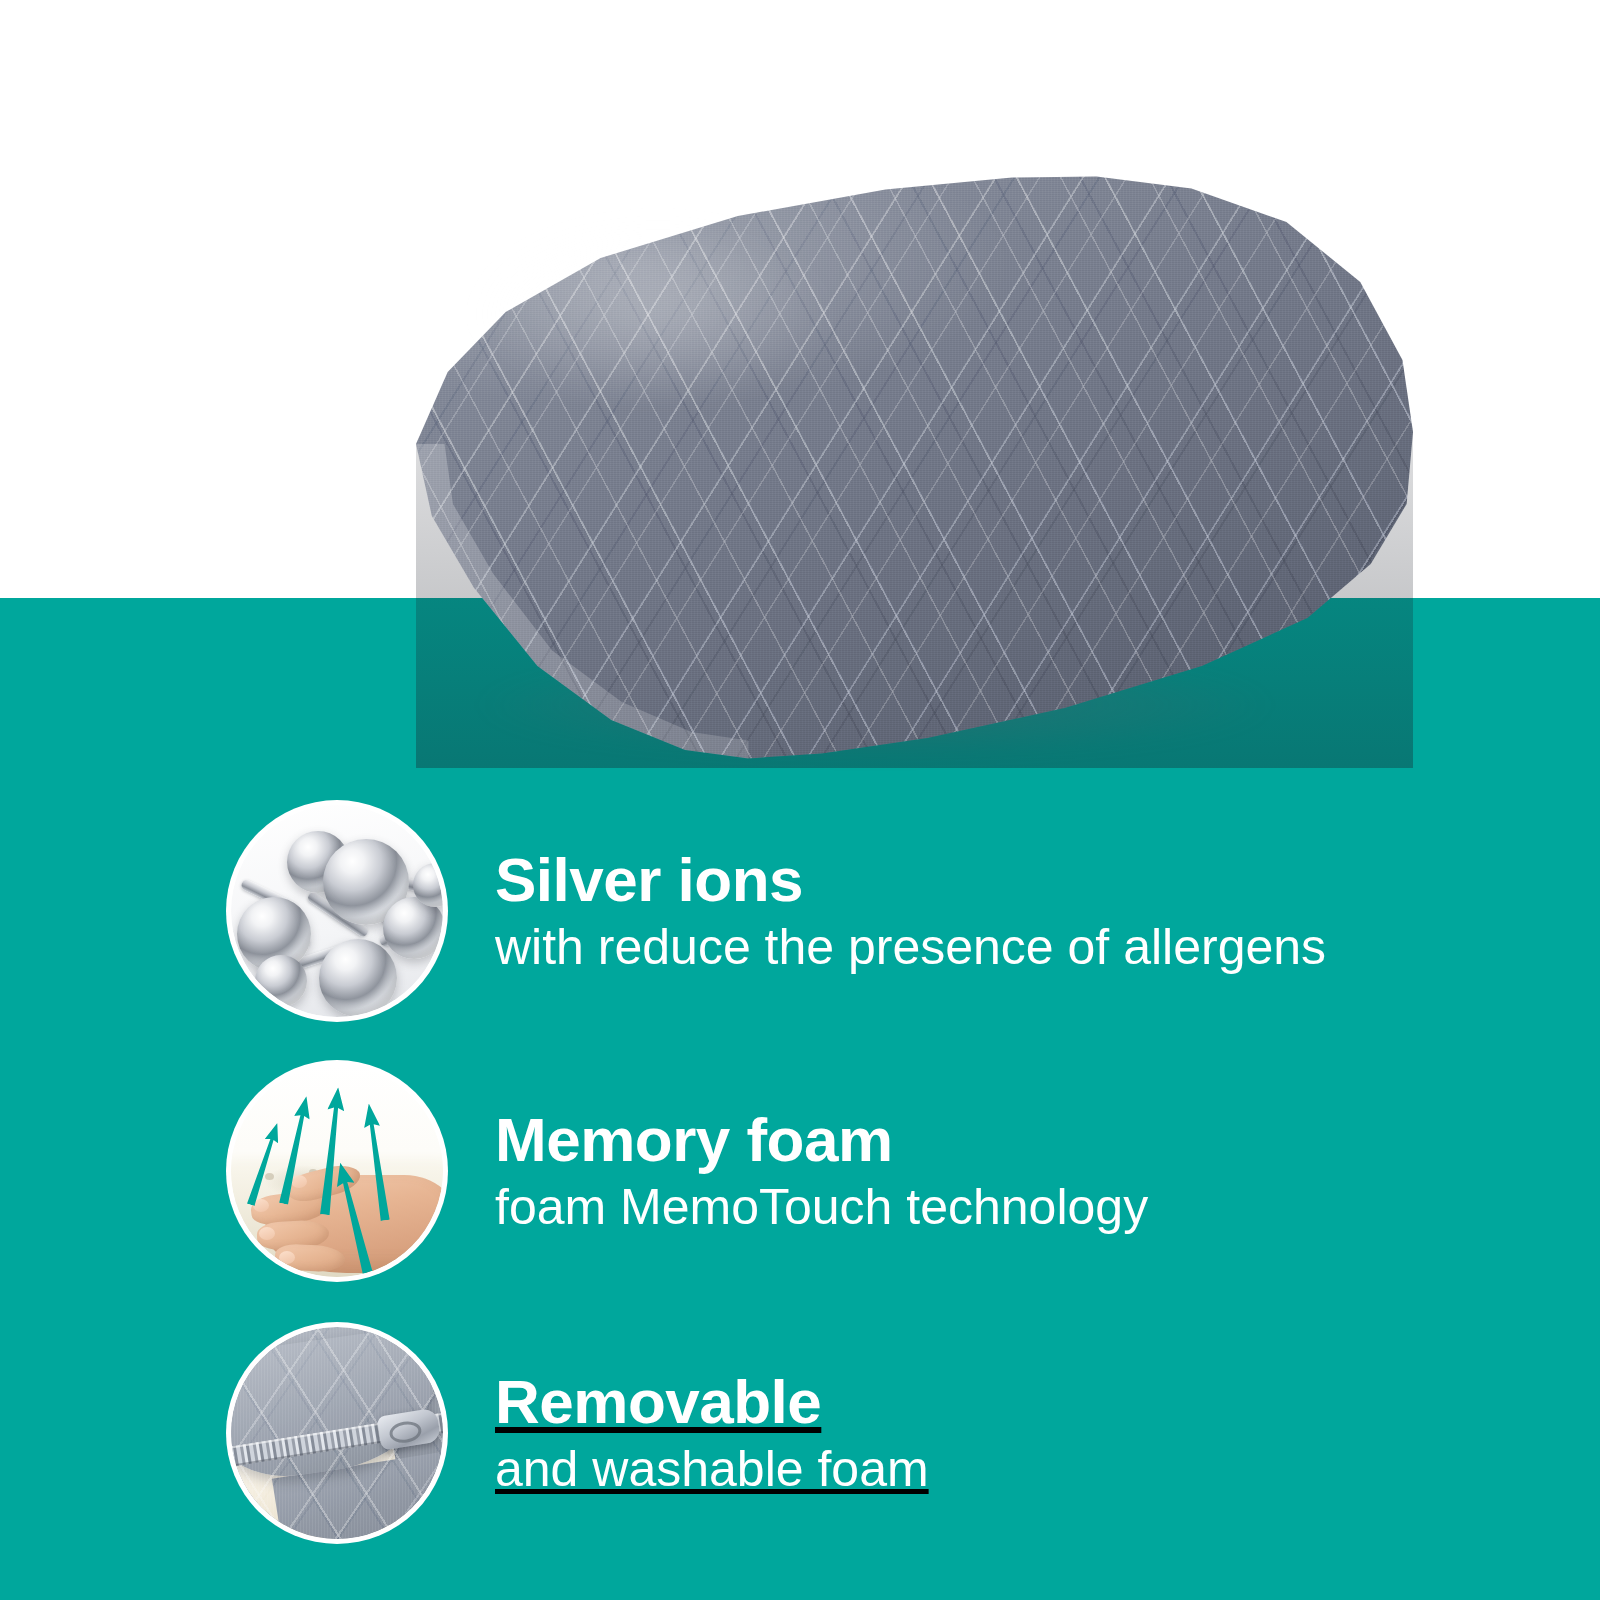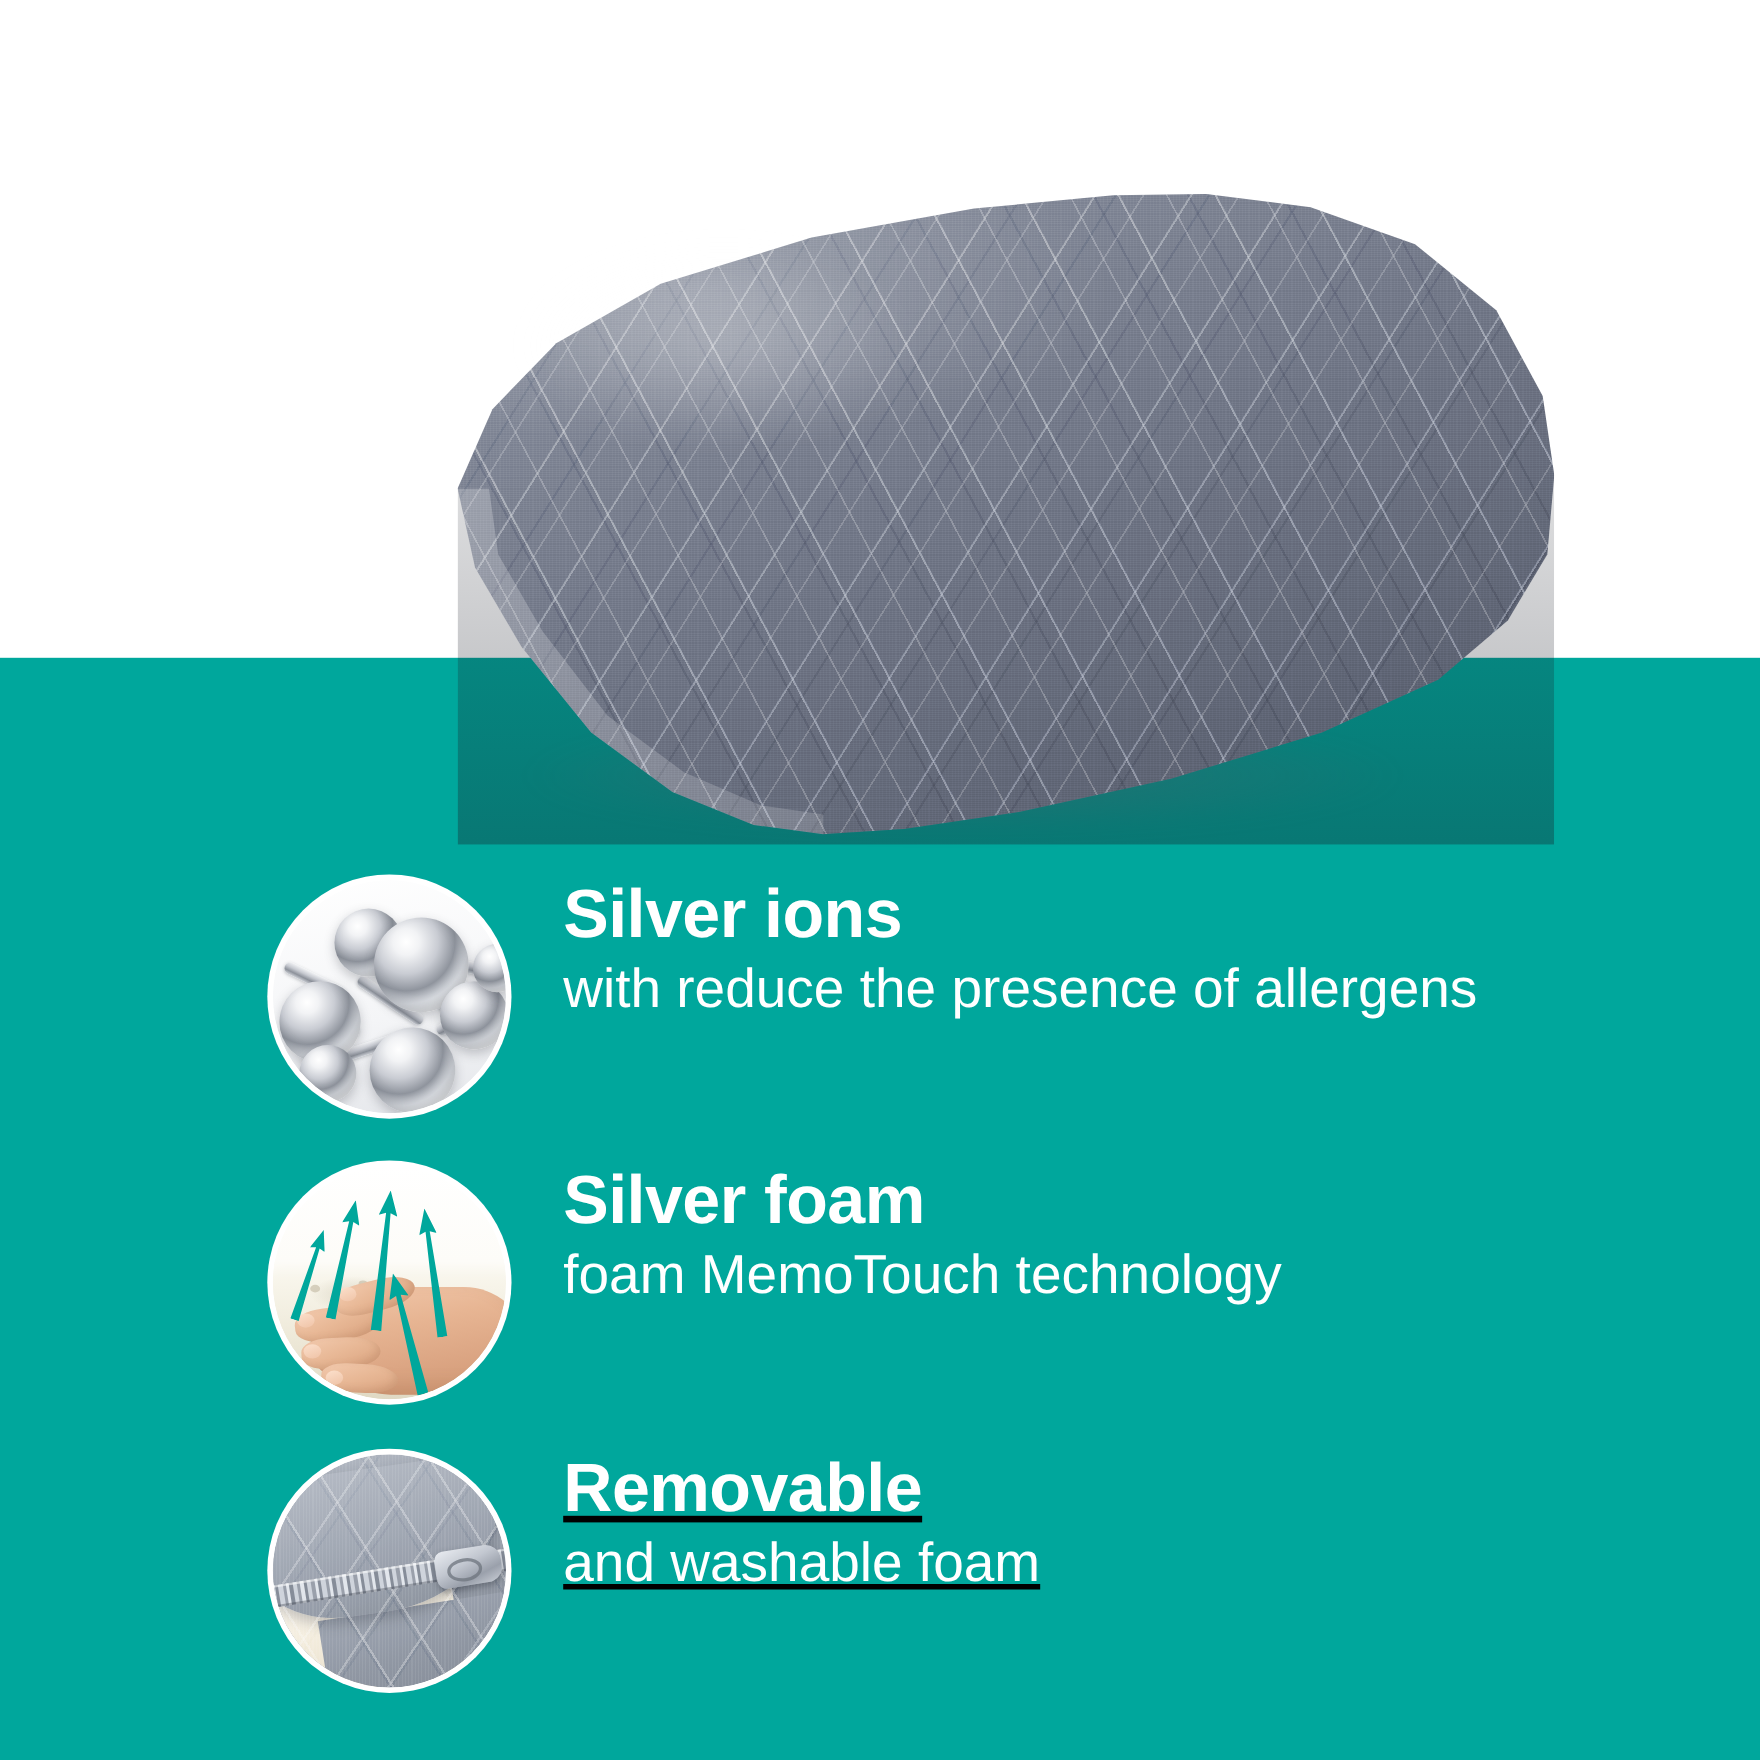--- a/index.html
+++ b/index.html
@@ -129,22 +129,22 @@
     position:absolute;left:120px;top:60px;width:520px;height:260px;
     background:radial-gradient(ellipse 50% 50% at 40% 40%, rgba(255,255,255,.22), rgba(255,255,255,0) 70%);
     filter:blur(14px);
   }
 
   
   .features{
     position:absolute;left:0;top:780px;width:1600px;
   }
   .feature{
-    position:absolute;left:248px;width:1320px;height:222px;
-    display:flex;align-items:flex-start;
+    position:absolute;left:231px;width:1320px;height:222px;
+    display:flex;align-items:center;
   }
   .feature.f1{top:20px;}
   .feature.f2{top:280px;}
   .feature.f3{top:542px;text-decoration:underline;}
 
   .badge{
     position:relative;flex:0 0 auto;
     width:212px;height:212px;border-radius:50%;
     background:#ffffff;
     box-shadow:0 0 0 5px #ffffff;
@@ -355,21 +355,21 @@
           <div class="nail" style="left:60px;top:110px;"></div>
 
           <div class="arrow" style="left:26px;top:56px;width:14px;height:86px;transform:rotate(18deg);clip-path:polygon(50% 0%,100% 22%,62% 20%,78% 100%,22% 100%,38% 20%,0% 22%);"></div>
           <div class="arrow" style="left:56px;top:30px;width:16px;height:110px;transform:rotate(12deg);clip-path:polygon(50% 0%,100% 20%,62% 18%,78% 100%,22% 100%,38% 18%,0% 20%);"></div>
           <div class="arrow" style="left:92px;top:22px;width:17px;height:128px;transform:rotate(6deg);clip-path:polygon(50% 0%,100% 18%,62% 16%,78% 100%,22% 100%,38% 16%,0% 18%);"></div>
           <div class="arrow" style="left:138px;top:38px;width:16px;height:118px;transform:rotate(-8deg);clip-path:polygon(50% 0%,100% 20%,62% 18%,78% 100%,22% 100%,38% 18%,0% 20%);"></div>
           <div class="arrow" style="left:114px;top:96px;width:18px;height:114px;transform:rotate(-14deg);clip-path:polygon(50% 0%,100% 20%,62% 18%,78% 100%,22% 100%,38% 18%,0% 20%);"></div>
         </div>
       </div>
       <div class="f-text">
-        <div class="f-head">Silver foam</div>
+        <div class="f-head">Memory foam</div>
         <div class="f-sub">foam MemoTouch technology</div>
       </div>
     </div>
 
     <div class="feature f3">
       <div class="badge">
         <div class="badge-inner">
           <div class="zip-bg"></div>
           <div class="zip-foam"></div>
           <div class="zip-lowerfab"></div>

